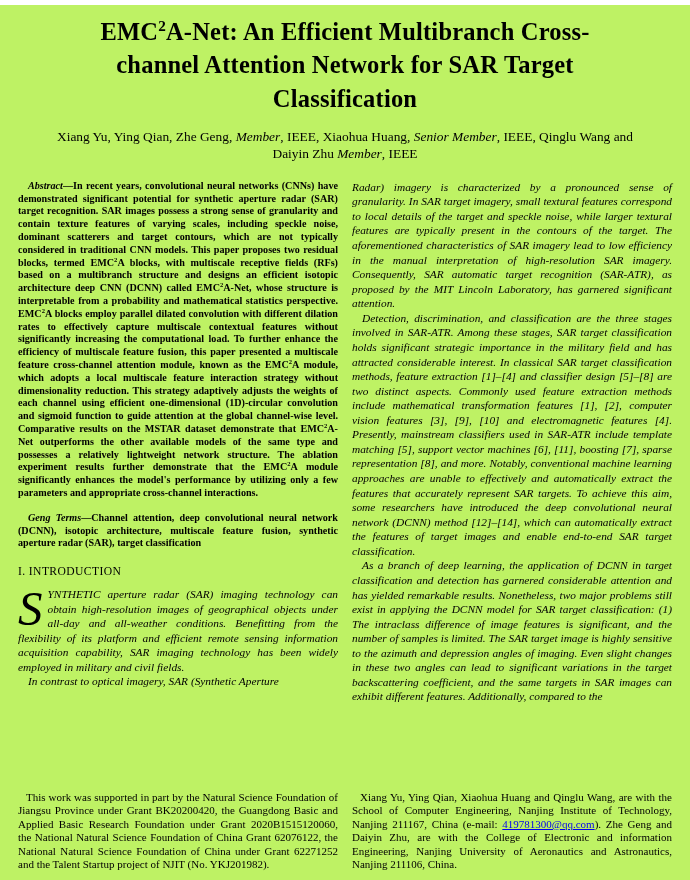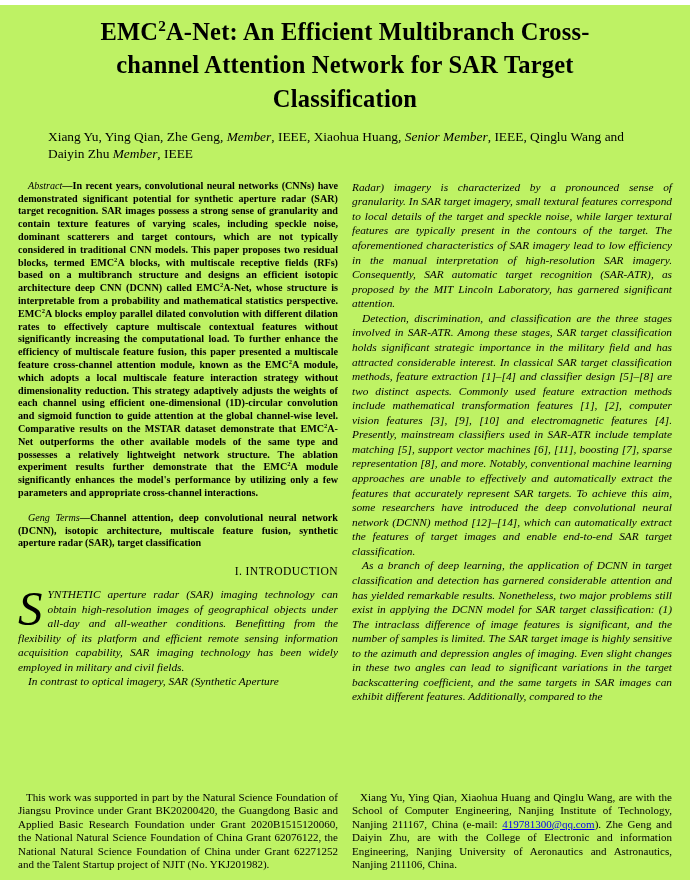--- a/index.html
+++ b/index.html
@@ -19,21 +19,21 @@
     margin: 2px 52px 0 52px;
     text-align: center;
     font-size: 24.5px;
     font-weight: bold;
     line-height: 1.36;
     letter-spacing: 0.2px;
   }
   .title sup { font-size: 0.62em; line-height: 0; }
   .authors {
     margin: 13px 30px 0 30px;
-    text-align: left;
+    text-align: center;
     font-size: 13.4px;
     line-height: 1.3;
   }
   .cols {
     display: flex;
     gap: 14px;
     margin-top: 17px;
     height: 692px;
   }
   .col {
@@ -43,24 +43,24 @@
     text-align: justify;
   }
   .abstract, .index-terms {
     font-size: 10.15px;
     font-weight: bold;
     line-height: 1.26;
     margin: 0;
     text-indent: 10px;
   }
   .index-terms { margin-top: 12px; }
-  .lead-label { font-style: italic; font-weight: normal; }
+  .lead-label { font-style: italic; font-weight: bold; }
   .section-heading {
     margin: 15px 0 9px 0;
-    text-align: right;
+    text-align: left;
     font-size: 11.6px;
     font-weight: normal;
     letter-spacing: 0.4px;
     text-indent: 0;
   }
   .body-par {
     font-size: 11.35px;
     line-height: 1.285;
     margin: 0;
     font-style: italic;

